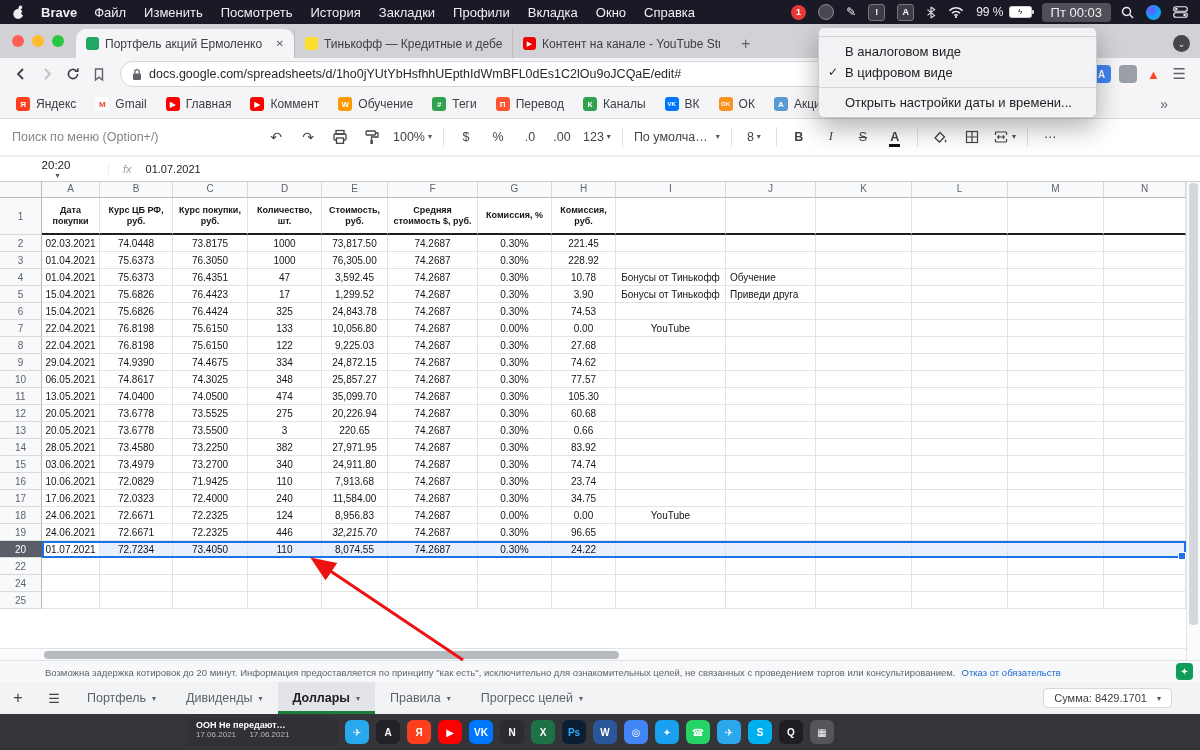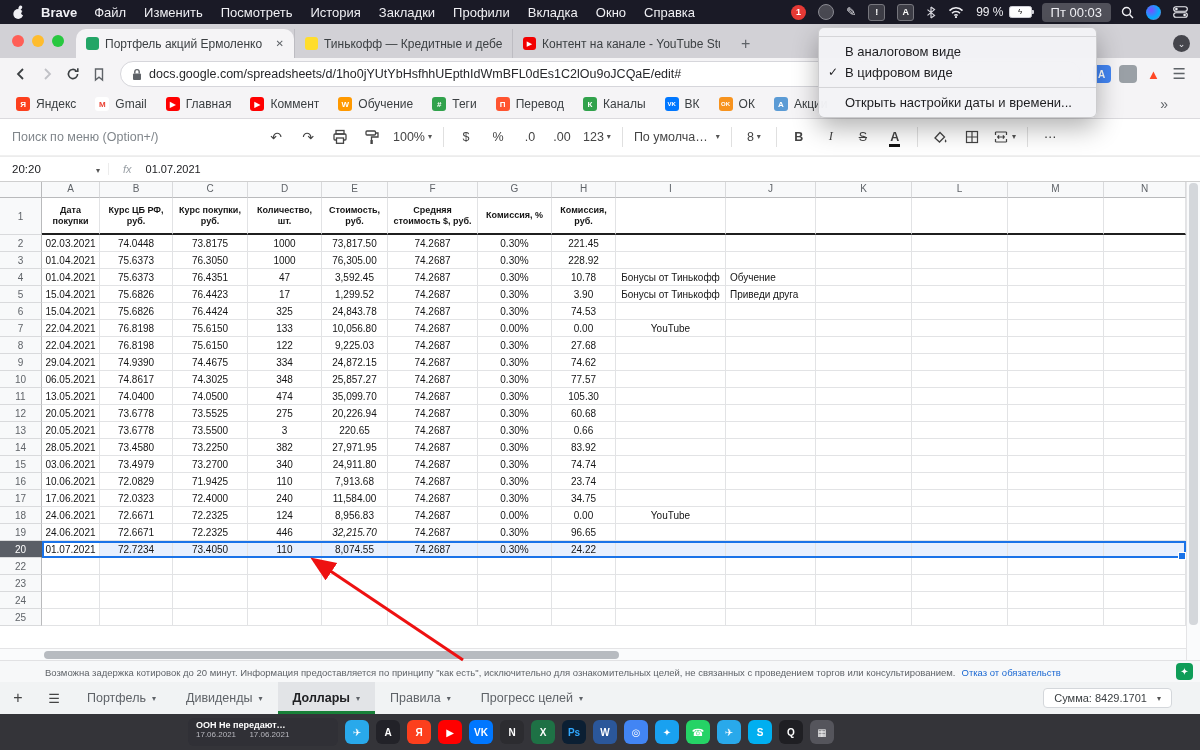--- a/index.html
+++ b/index.html
@@ -82,21 +82,21 @@
   .tsep{width:1px;height:20px;background:#e0e0e0;margin:0 6px;}
   .tcaret{font-size:8px;color:#555;margin-left:3px;}
   .tbold{font-weight:700;}
   .titalic{font-style:italic;font-family:"Liberation Serif",serif;}
   .tstrike{text-decoration:line-through;}
   .ta{position:relative;font-weight:700;}
   .ta::after{content:"";position:absolute;left:-1px;right:-1px;bottom:-3px;height:3px;background:#111;}
   
   .fbar{position:absolute;top:156px;left:0;right:0;height:24px;background:#fff;border-top:1px solid #ececec;
         border-bottom:1px solid #cfcfcf;display:flex;align-items:center;font-size:11.5px;z-index:6;}
-  .namebox{width:88px;padding:0 8px 0 12px;display:flex;align-items:flex-end;justify-content:space-between;color:#202124;}
+  .namebox{width:88px;padding:0 8px 0 12px;display:flex;align-items:center;justify-content:space-between;color:#202124;flex-direction:column;}
   .fx{font-style:italic;color:#9aa0a6;padding:0 14px 0 14px;border-left:1px solid #ececec;font-size:11px;}
   
   :root{--sel:#1a73e8;}
   .grid{position:absolute;top:180px;left:0;width:1186px;height:468px;background:#fff;overflow:hidden;z-index:1;}
   .grow{display:flex;height:17px;flex-shrink:0;}
   .colrow{height:18px;}
   .hdrrow{height:37px;}
   .ch{background:#f8f9fa;border-right:1px solid #d9dadc;border-bottom:1px solid #b9babc;display:flex;
       align-items:center;justify-content:center;color:#5f6368;font-size:10px;box-sizing:border-box;min-width:0;}
   .rh{flex:0 0 42px;width:42px;background:#f8f9fa;border-right:1px solid #b9babc;border-bottom:1px solid #d9dadc;
@@ -771,37 +771,20 @@
       <div class="cell" style="flex: 0 0 64px;">24.22</div>
       <div class="cell" style="flex: 0 0 110px;"></div>
       <div class="cell lft" style="flex: 0 0 90px;"></div>
       <div class="cell" style="flex: 0 0 96px;"></div>
       <div class="cell" style="flex: 0 0 96px;"></div>
       <div class="cell" style="flex: 0 0 96px;"></div>
       <div class="cell" style="flex: 0 0 82px;"></div>
     </div>
     <div class="grow">
       <div class="rh">22</div>
-      <div class="cell" style="flex: 0 0 58px;"></div>
-      <div class="cell" style="flex: 0 0 73px;"></div>
-      <div class="cell" style="flex: 0 0 75px;"></div>
-      <div class="cell" style="flex: 0 0 74px;"></div>
-      <div class="cell" style="flex: 0 0 66px;"></div>
-      <div class="cell" style="flex: 0 0 90px;"></div>
-      <div class="cell" style="flex: 0 0 74px;"></div>
-      <div class="cell" style="flex: 0 0 64px;"></div>
-      <div class="cell" style="flex: 0 0 110px;"></div>
-      <div class="cell" style="flex: 0 0 90px;"></div>
-      <div class="cell" style="flex: 0 0 96px;"></div>
-      <div class="cell" style="flex: 0 0 96px;"></div>
-      <div class="cell" style="flex: 0 0 96px;"></div>
-      <div class="cell" style="flex: 0 0 82px;"></div>
-    </div>
-    <div class="grow">
-      <div class="rh">23</div>
       <div class="cell" style="flex: 0 0 58px;"></div>
       <div class="cell" style="flex: 0 0 73px;"></div>
       <div class="cell" style="flex: 0 0 75px;"></div>
       <div class="cell" style="flex: 0 0 74px;"></div>
       <div class="cell" style="flex: 0 0 66px;"></div>
       <div class="cell" style="flex: 0 0 90px;"></div>
       <div class="cell" style="flex: 0 0 74px;"></div>
       <div class="cell" style="flex: 0 0 64px;"></div>
       <div class="cell" style="flex: 0 0 110px;"></div>
       <div class="cell" style="flex: 0 0 90px;"></div>

